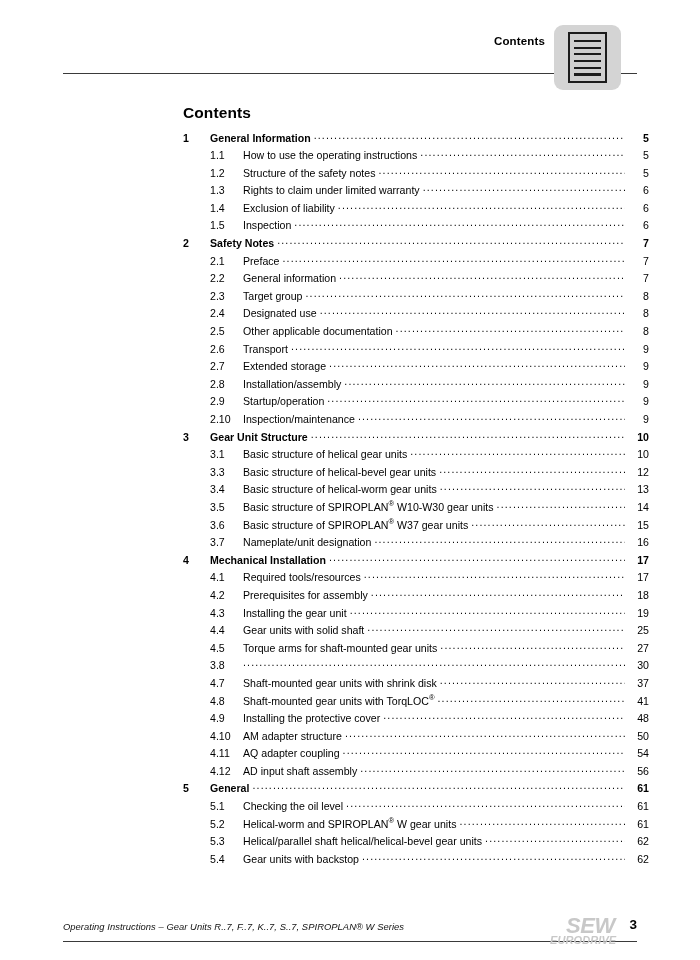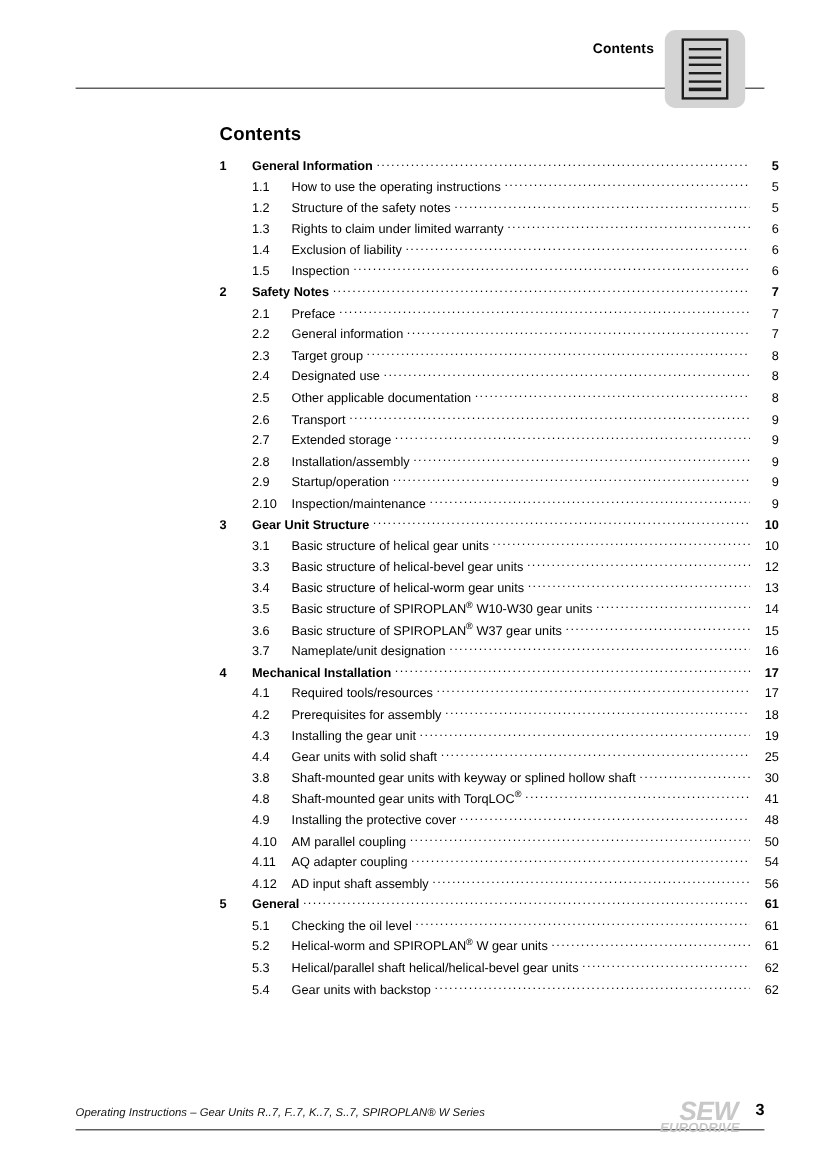--- a/index.html
+++ b/index.html
@@ -400,40 +400,51 @@
         <span class="leader"></span>
         <span class="pagenum">19</span>
       </div>
       <div class="toc-row level-2">
         <span class="num">4.4</span>
         <span class="label">Gear units with solid shaft</span>
         <span class="leader"></span>
         <span class="pagenum">25</span>
       </div>
       <div class="toc-row level-2">
+        <span class="num">4.5</span>
+        <span class="label">Torque arms for shaft-mounted gear units</span>
+        <span class="leader"></span>
+        <span class="pagenum">27</span>
+      </div>
+      <div class="toc-row level-2">
         <span class="num">3.8</span>
-        <span class="label">Shaft-mounted gear units with keyway or splined hollow shaft</span>
         <span class="leader"></span>
         <span class="pagenum">30</span>
+      </div>
+      <div class="toc-row level-2">
+        <span class="num">4.7</span>
+        <span class="label">Shaft-mounted gear units with shrink disk</span>
+        <span class="leader"></span>
+        <span class="pagenum">37</span>
       </div>
       <div class="toc-row level-2">
         <span class="num">4.8</span>
         <span class="label">Shaft-mounted gear units with TorqLOC<sup class="reg">®</sup></span>
         <span class="leader"></span>
         <span class="pagenum">41</span>
       </div>
       <div class="toc-row level-2">
         <span class="num">4.9</span>
         <span class="label">Installing the protective cover</span>
         <span class="leader"></span>
         <span class="pagenum">48</span>
       </div>
       <div class="toc-row level-2">
         <span class="num">4.10</span>
-        <span class="label">AM parallel coupling</span>
+        <span class="label">AM adapter structure</span>
         <span class="leader"></span>
         <span class="pagenum">50</span>
       </div>
       <div class="toc-row level-2">
         <span class="num">4.11</span>
         <span class="label">AQ adapter coupling</span>
         <span class="leader"></span>
         <span class="pagenum">54</span>
       </div>
       <div class="toc-row level-2">

